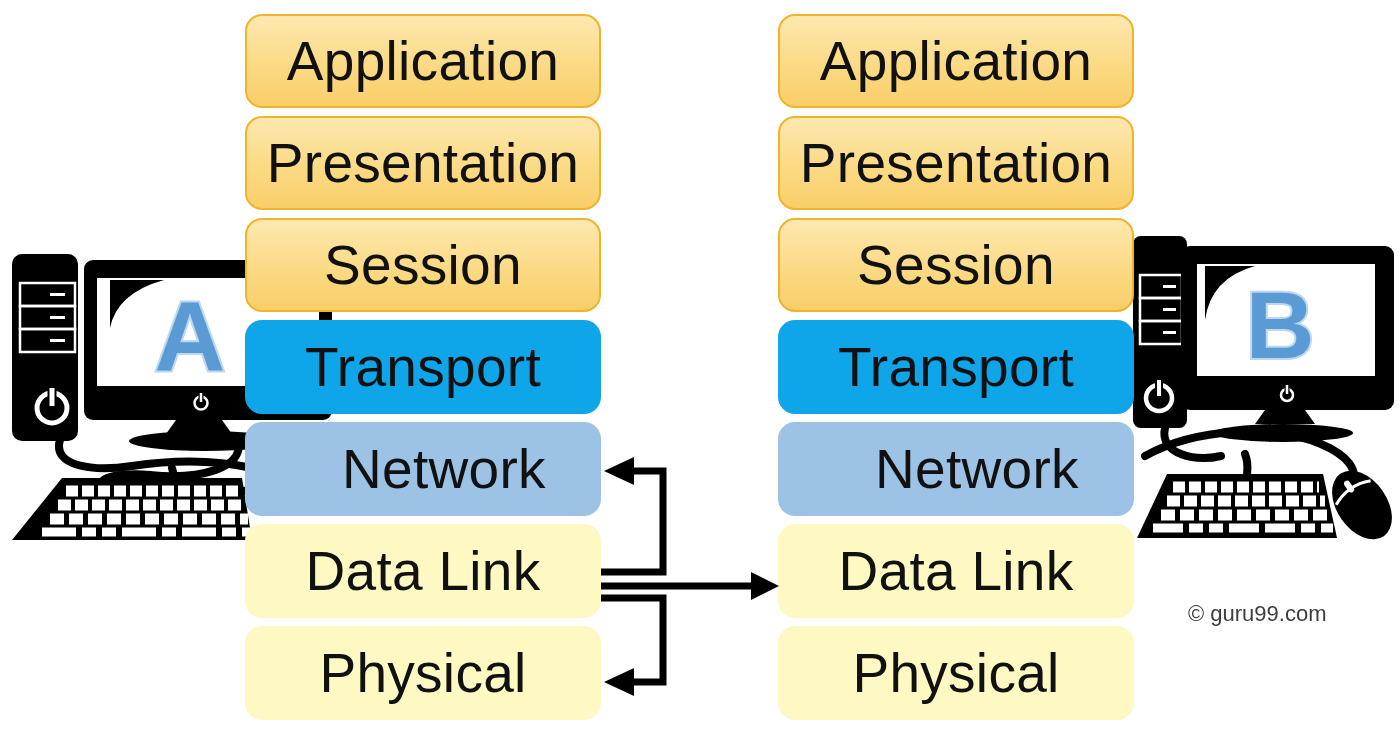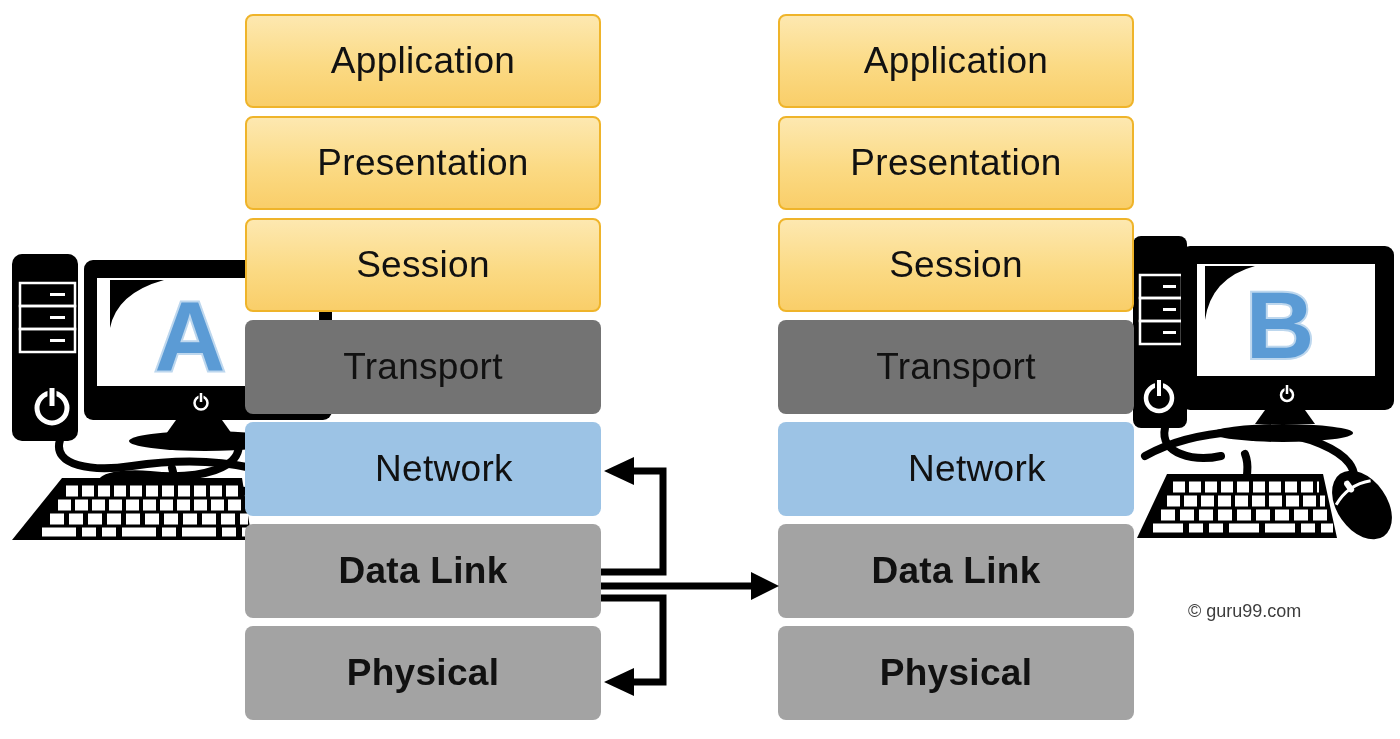--- a/index.html
+++ b/index.html
@@ -5,38 +5,38 @@
   html,body{margin:0;padding:0;background:#fff;}
   .canvas{
     position:relative;width:1400px;height:739px;background:#ffffff;
     overflow:hidden;font-family:"Liberation Sans",sans-serif;
   }
   
   .stack{position:absolute;top:14px;width:356px;display:flex;flex-direction:column;gap:8px;z-index:2;}
   .stack-left{left:245px;}
   .stack-right{left:778px;}
   .layer{
-    height:94px;border-radius:8px;display:flex;align-items:center;justify-content:center;
-    font-size:37px;color:#111;letter-spacing:0.3px;box-sizing:border-box;
+    height:94px;border-radius:17px;display:flex;align-items:center;justify-content:center;
+    font-size:55px;color:#111;letter-spacing:0.3px;box-sizing:border-box;
   }
   .layer-yellow{
     background:linear-gradient(180deg,#FDE8B0 0%,#FBDA84 55%,#F9CE69 100%);
     border:2px solid #EFB42A;
   }
-  .layer-peach{background:#737373;text-align:center;}
+  .layer-peach{background:#0ea5e9;text-align:center;}
   .layer-blue{background:#9CC3E5;padding-left:42px;}
-  .layer-green{background:#a3a3a3;font-weight:bold;}
+  .layer-green{background:#fef9c3;}
   
   .computer{position:absolute;z-index:1;}
   .computer-left{left:0px;top:228px;width:345px;height:315px;}
   .computer-right{left:1125px;top:228px;width:272px;height:320px;}
   
   .arrows{position:absolute;left:0;top:0;width:1400px;height:739px;z-index:4;pointer-events:none;}
   
-  .watermark{position:absolute;left:1188px;top:601px;font-size:18px;color:#3d3d3d;z-index:5;}
+  .watermark{position:absolute;left:1188px;top:601px;font-size:22px;color:#3d3d3d;z-index:5;}
 </style>
 </head>
 <body>
 
 <div class="canvas">
 
   <svg class="computer computer-left" viewBox="0 0 345 315">
 
     <g>
       <rect x="12" y="26" width="66" height="187" rx="10" fill="#000"></rect>

